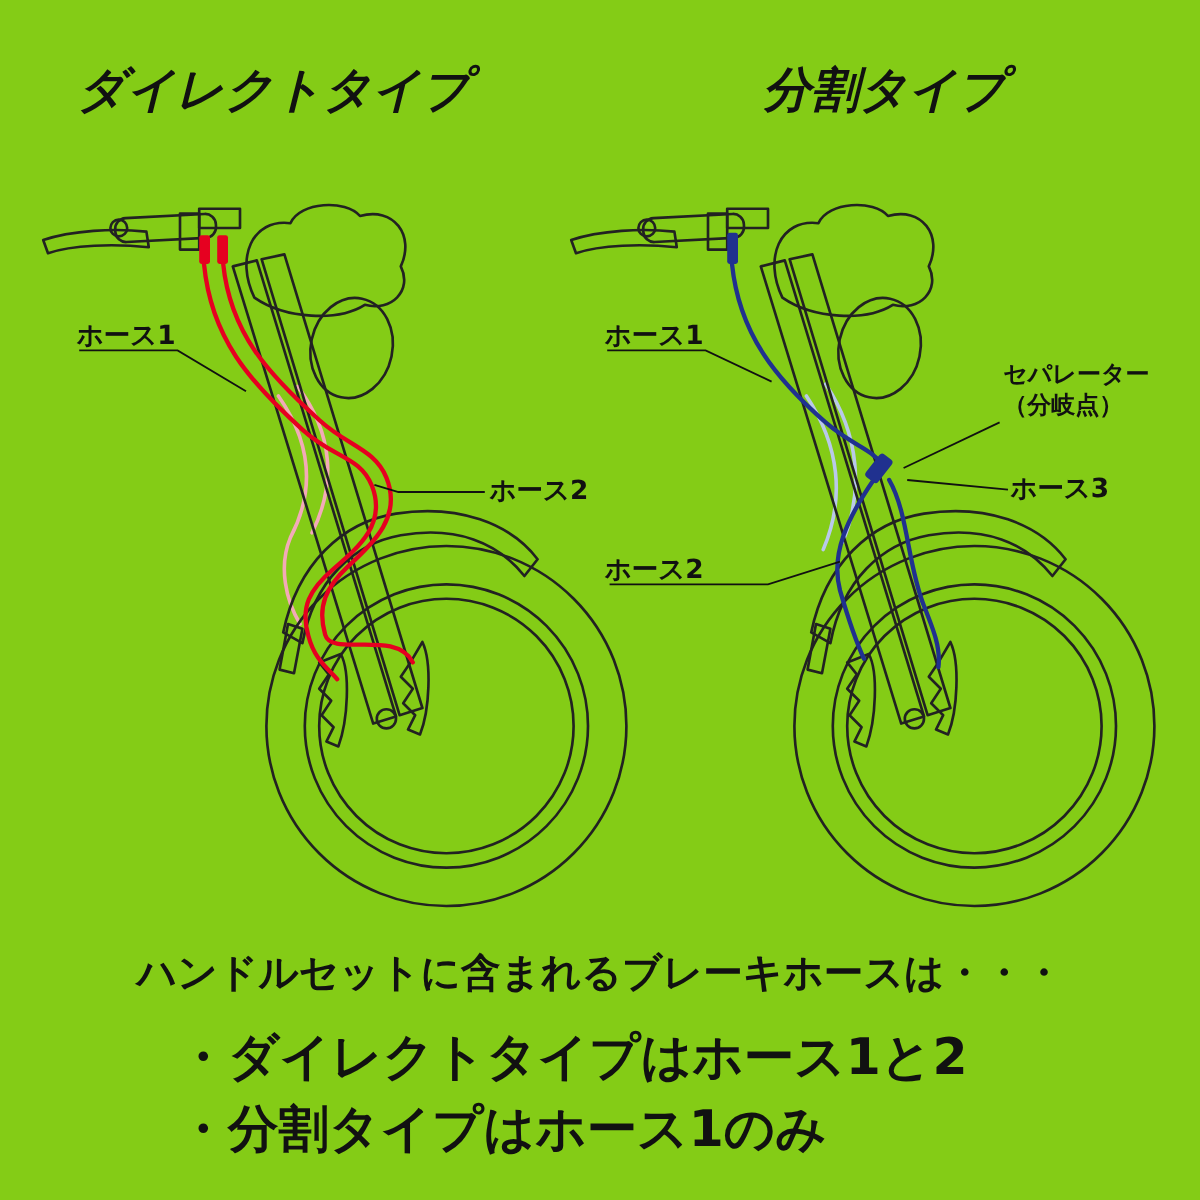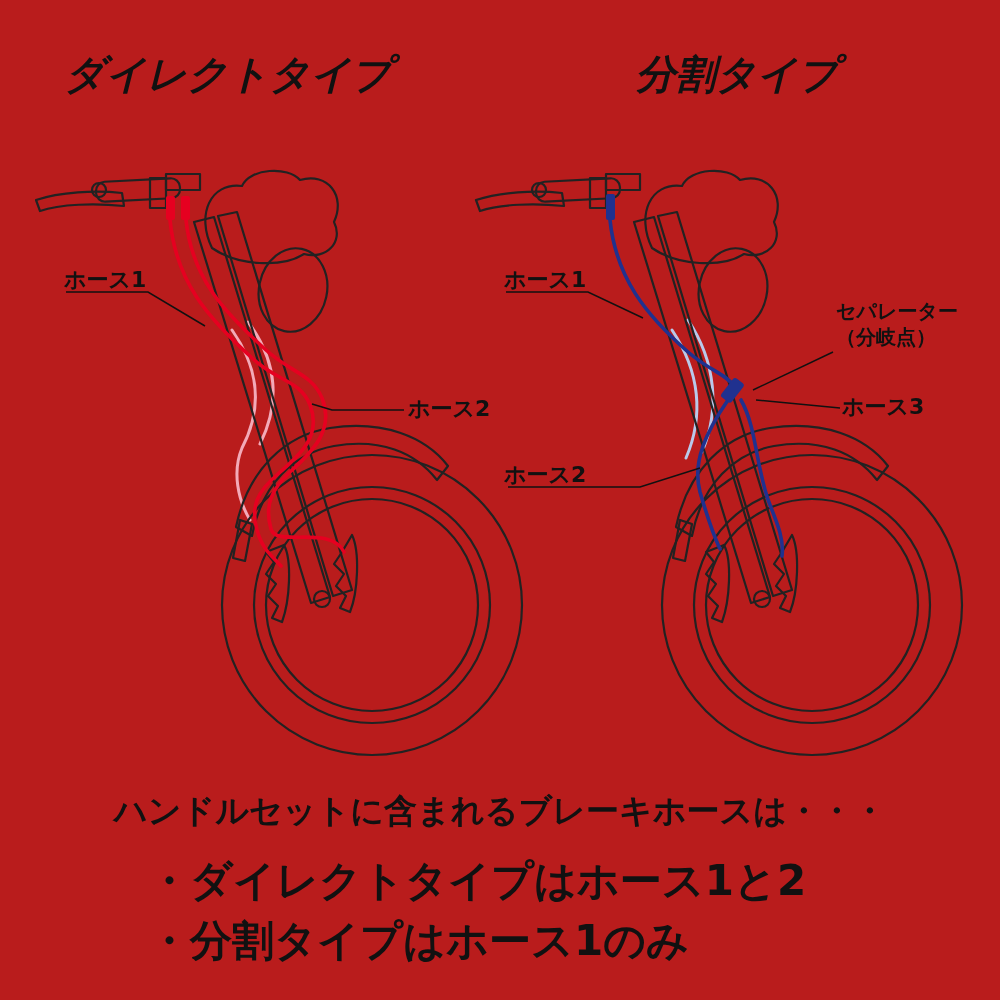--- a/index.html
+++ b/index.html
@@ -1,16 +1,16 @@
 <!DOCTYPE html>
 <html><head>
 <meta charset="utf-8">
 <style>
   html,body{margin:0;padding:0;background:#ffffff;}
-  #page{width:1000px;height:1000px;position:relative;background:#b91c1c;overflow:hidden;
+  #page{width:1000px;height:1000px;position:relative;background:#84cc16;overflow:hidden;
         font-family:"DejaVu Sans","Liberation Sans",sans-serif;}
   svg text{font-family:"DejaVu Sans","Liberation Sans",sans-serif;fill:#111111;}
   .title{font-size:40px;font-weight:bold;font-style:italic;}
   .hose-label{font-size:22px;font-weight:bold;}
   .sep-label{font-size:20px;font-weight:bold;}
   .footer-intro{font-size:33px;font-weight:bold;}
   .footer-bullet{font-size:42px;font-weight:bold;}
   .outline{fill:none;stroke:#222222;stroke-width:2.2;stroke-linejoin:round;stroke-linecap:round;}
   .leader{fill:none;stroke:#111111;stroke-width:1.5;}
   .hose{fill:none;stroke-width:3.6;stroke-linecap:round;}

